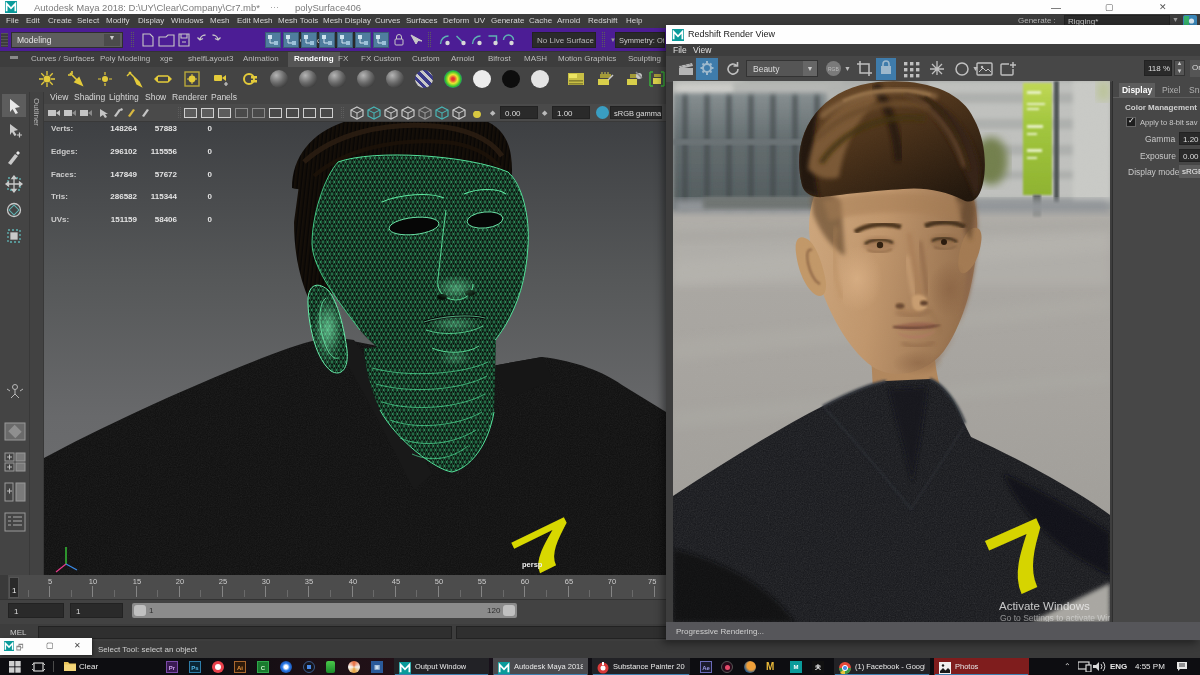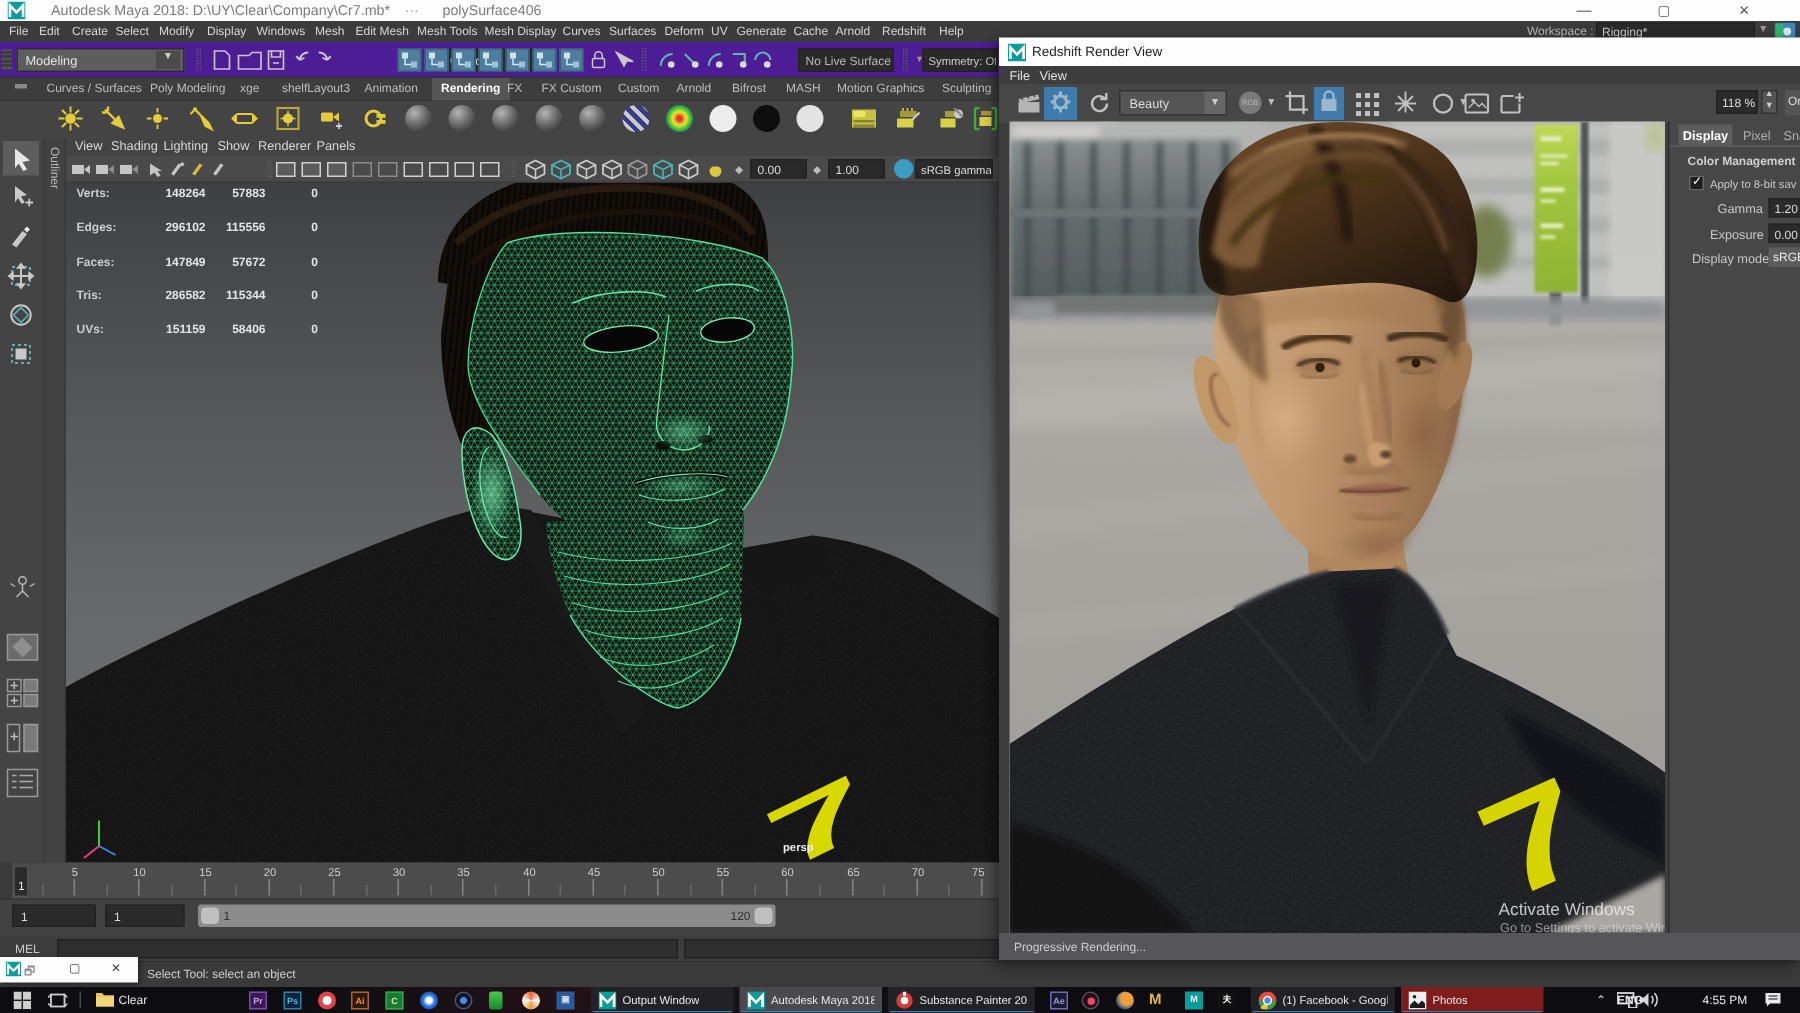--- a/index.html
+++ b/index.html
@@ -56,21 +56,21 @@
     <span style="left:323px">Mesh Display</span>
     <span style="left:375px">Curves</span>
   <span style="left:406px">Surfaces</span>
     <span style="left:443px">Deform</span>
     <span style="left:474px">UV</span>
   <span style="left:491px">Generate</span>
     <span style="left:529px">Cache</span>
     <span style="left:557px">Arnold</span>
   <span style="left:588px">Redshift</span>
     <span style="left:626px">Help</span>
-  <span style="left:1018px;color:#b5b5b5">Workspace :</span>
+  <span style="left:1018px;color:#b5b5b5">Generate :</span>
   <span class="abs" style="left:1064px;top:1px;width:106px;height:11px;background:#2a2a2a;border:1px solid #222;color:#c5c5c5;padding:1px 3px;font-size:8px">Rigging*</span>
   <span style="left:1172px;color:#999;font-size:7px">▼</span>
   <svg class="abs" style="left:1183px;top:1px" width="14" height="12" viewBox="0 0 14 12">
       <rect width="14" height="12" rx="2" fill="#3a86b8"></rect>
       <rect x="1" y="1" width="5" height="10" fill="#35b06a"></rect>
       <circle cx="8.5" cy="6" r="2.6" fill="#d8e6ef"></circle>
     </svg>
 </div>
 
 <div class="row" id="statusline">
@@ -972,19 +972,19 @@
     </div>
     <span class="abs" style="left:1064px;top:4px;color:#d8d8d8;font-size:8px">⌃</span>
     <svg class="abs" style="left:1078px;top:3px" width="14" height="11" viewBox="0 0 14 11">
       <rect x="0" y="1" width="11" height="7" fill="none" stroke="#d8d8d8" stroke-width="1.2"></rect>
       <rect x="8" y="4" width="5" height="7" fill="#0e0e12" stroke="#d8d8d8" stroke-width="1.2"></rect>
     </svg>
     <svg class="abs" style="left:1093px;top:3px" width="13" height="11" viewBox="0 0 13 11">
       <path d="M0 4h3l3-3v9L3 7H0z" fill="#d8d8d8"></path>
       <path d="M8 3a4 4 0 010 5M10 1a6.5 6.5 0 010 9" stroke="#d8d8d8" fill="none"></path>
     </svg>
-    <span class="abs" style="left:1078px;top:4px;color:#e8e8e8;font-size:8px;font-weight:bold">ENG</span>
+    <span class="abs" style="left:1110px;top:4px;color:#e8e8e8;font-size:8px;font-weight:bold">ENG</span>
     <span class="abs" style="left:1135px;top:4px;color:#e8e8e8;font-size:8px">4:55 PM</span>
     <svg class="abs" style="left:1176px;top:3px" width="12" height="11" viewBox="0 0 12 11">
       <path d="M1 1h10v7H4L2 10V8H1z" fill="#e8e8e8"></path>
       <path d="M3 3h6M3 5h6" stroke="#0e0e12" stroke-width="0.8"></path>
     </svg>
   </div>
 
 </body></html>

